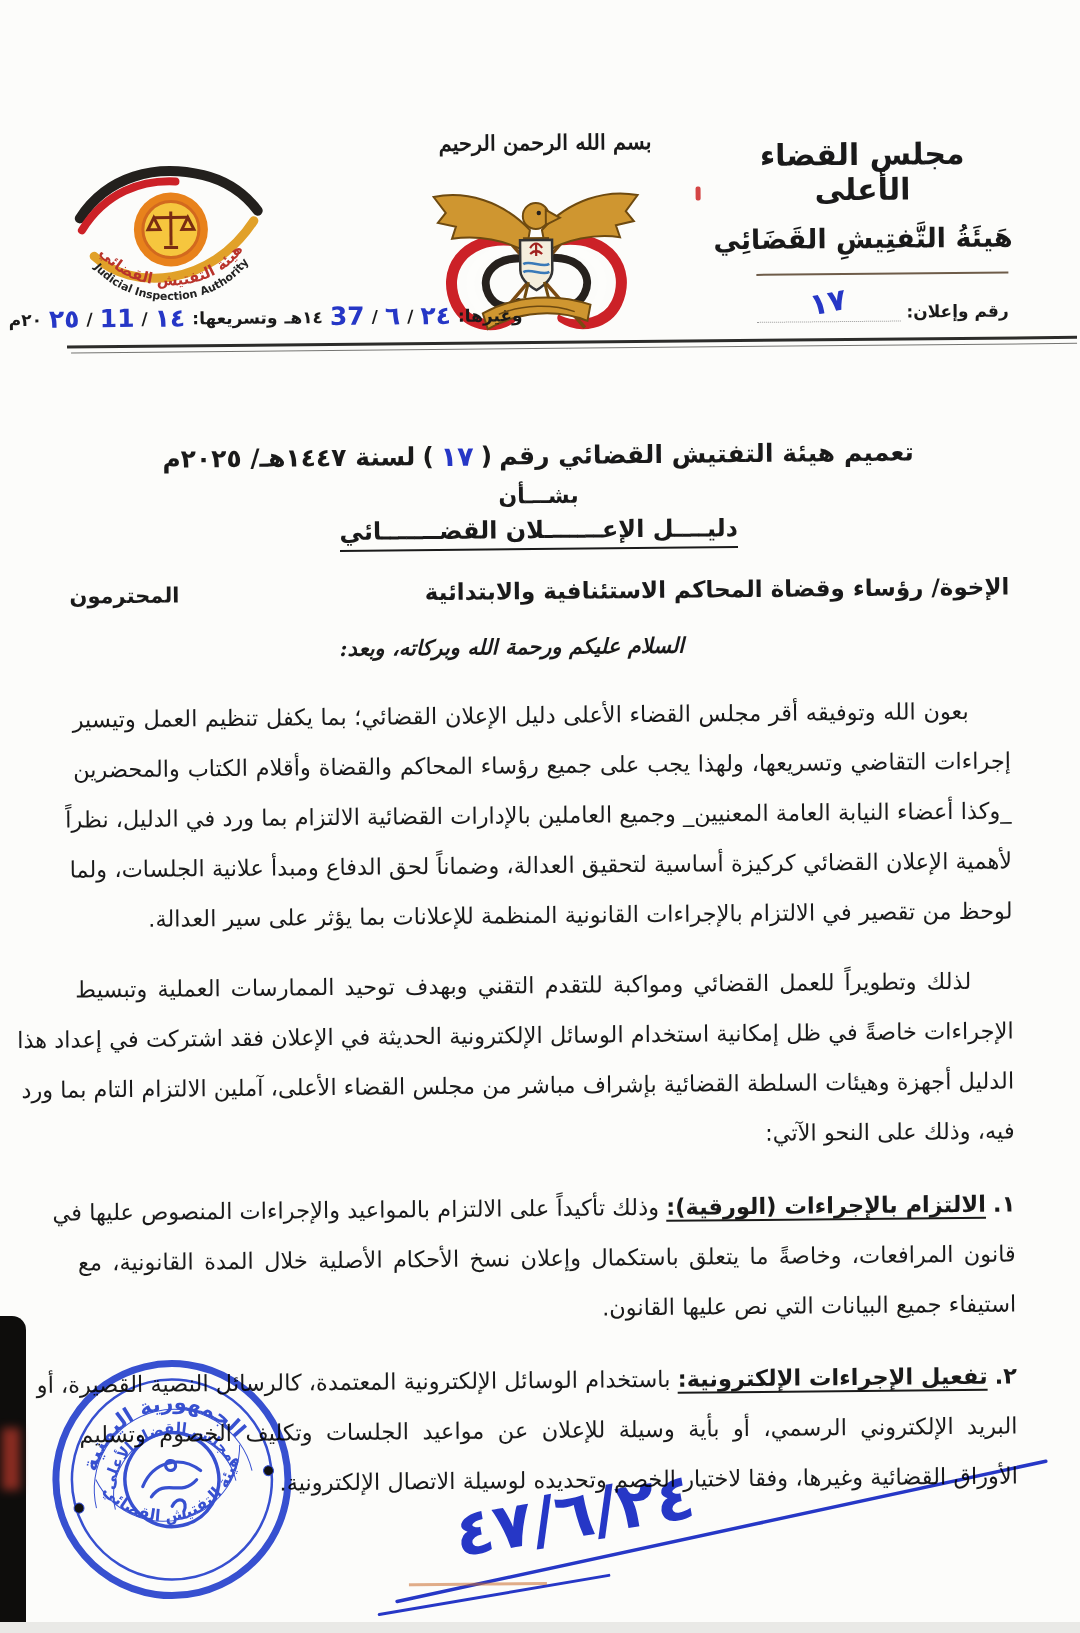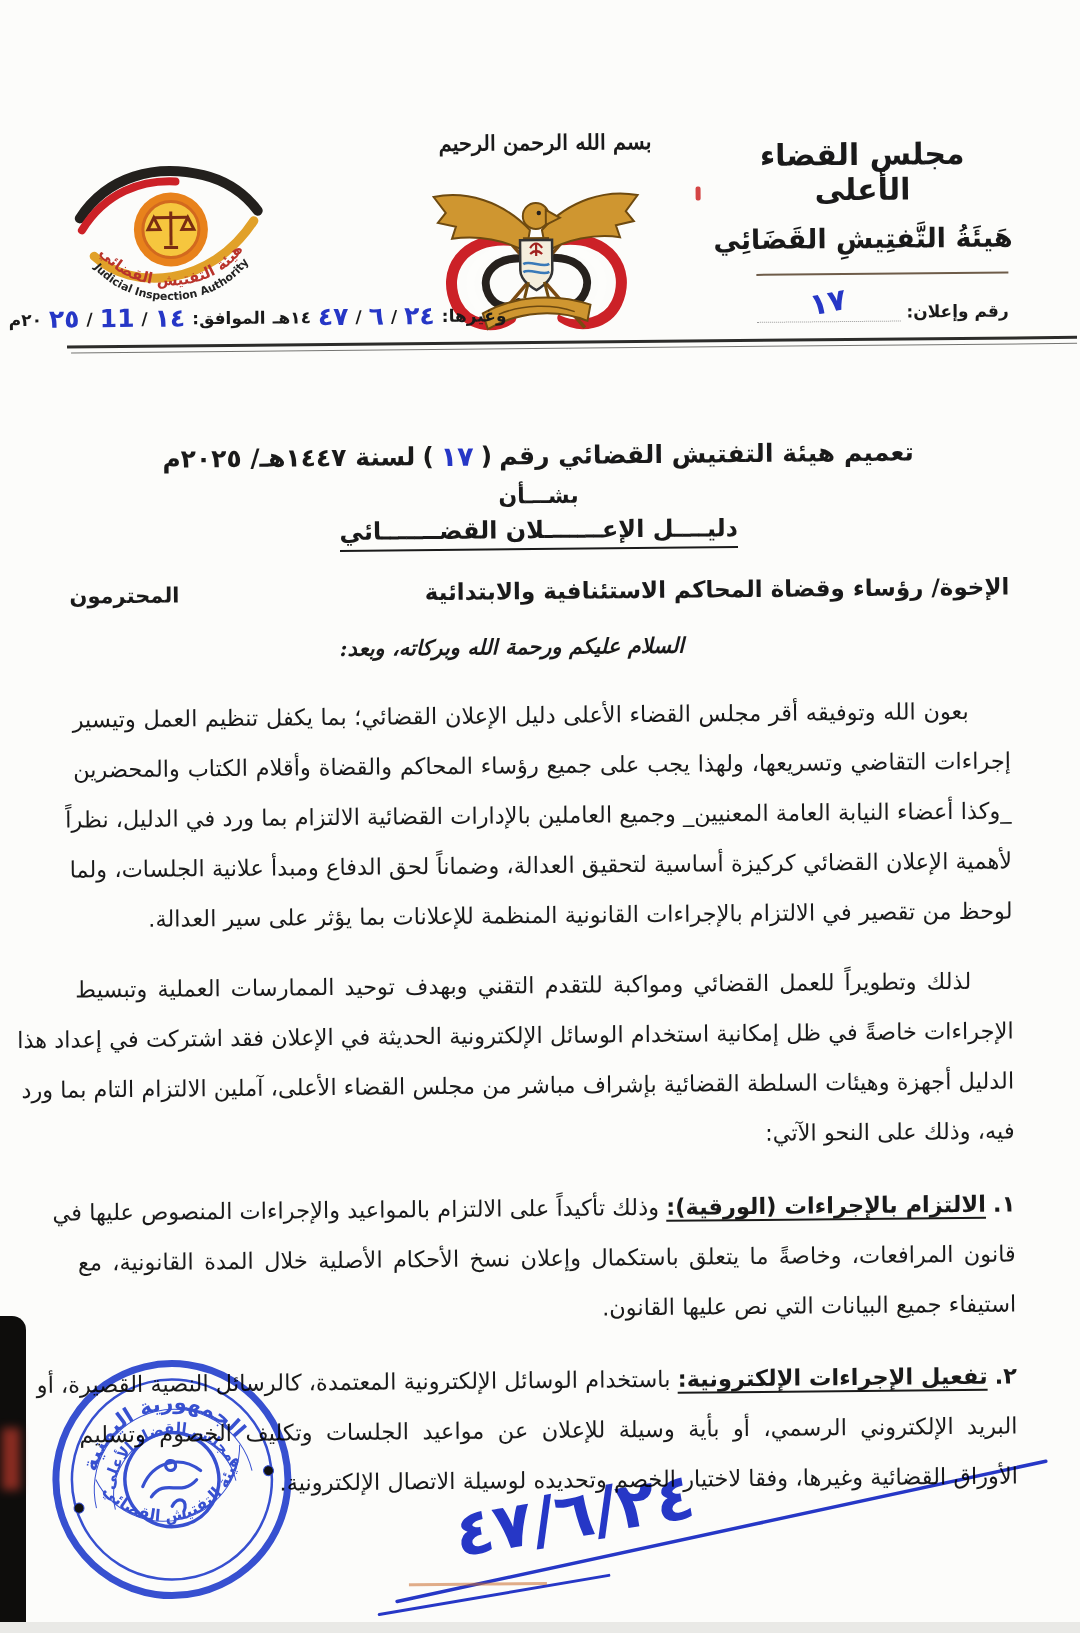--- a/index.html
+++ b/index.html
@@ -148,23 +148,23 @@
       <span class="record-label">رقم وإعلان:</span>
       <span class="record-line"><span class="record-num hand">١٧</span></span>
     </div>
 
     <div class="abs date-row">
       <span>وغيرها:</span>
       <span class="hand">٢٤</span>
       <span>/</span>
       <span class="hand">٦</span>
       <span>/</span>
-      <span class="hand">٤٧</span>
+      <span class="hand">37</span>
       <span>١٤هـ</span>
-      <span>الموافق:</span>
+      <span>وتسريعها:</span>
       <span class="hand">١٤</span>
       <span>/</span>
       <span class="hand">11</span>
       <span>/</span>
       <span class="hand">٢٥</span>
       <span>٢٠م</span>
     </div>
 
     <div class="abs full-rule"></div>
     <div class="abs full-rule2"></div>

